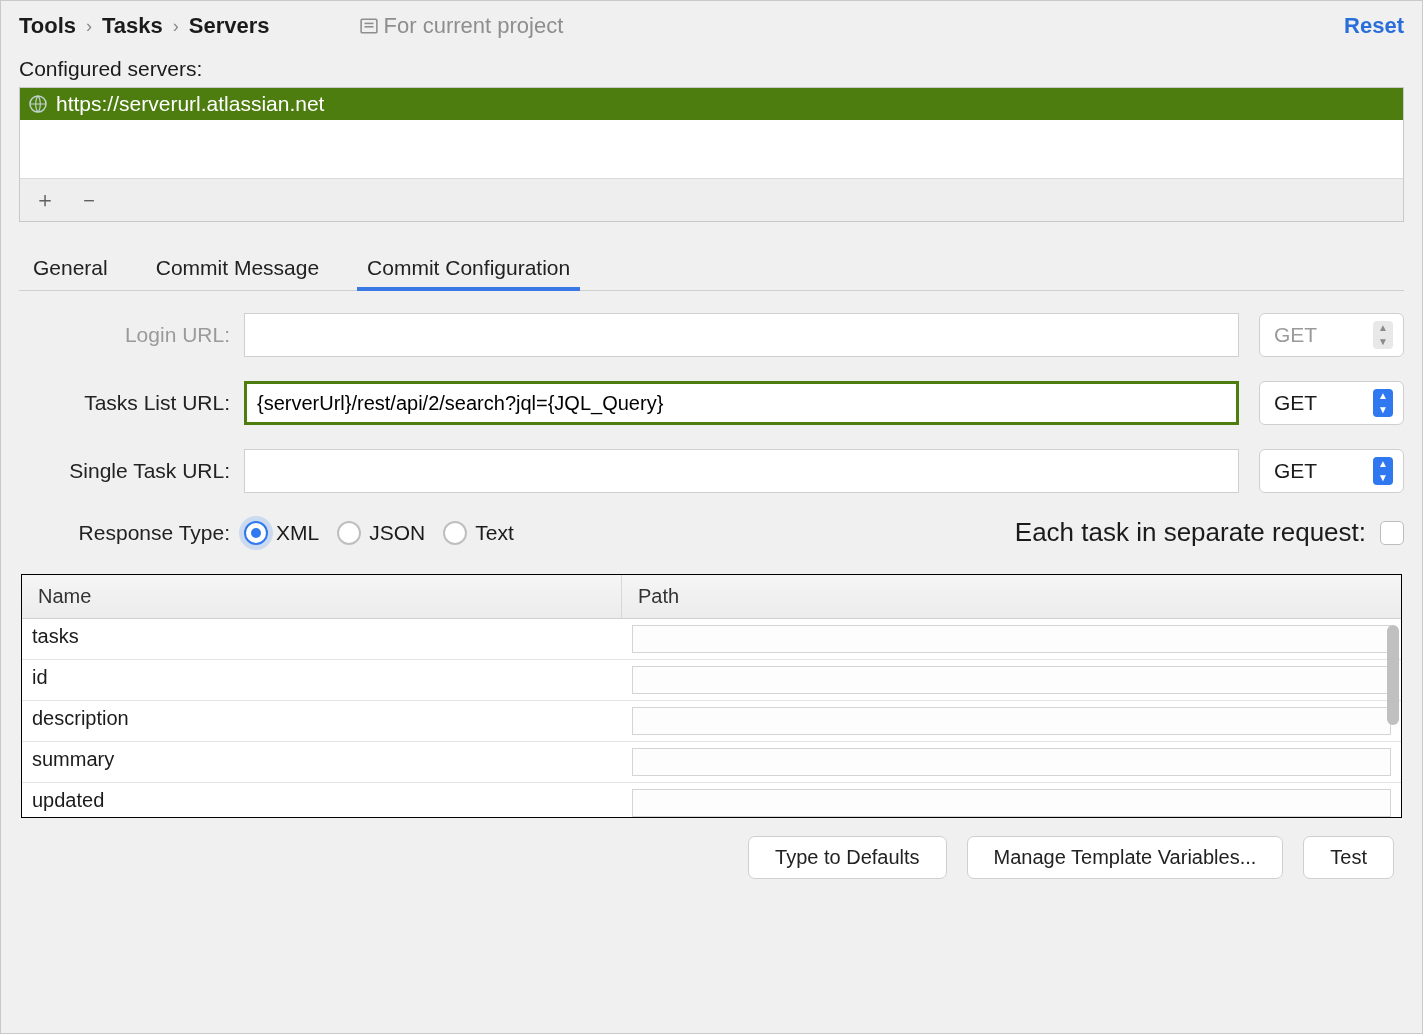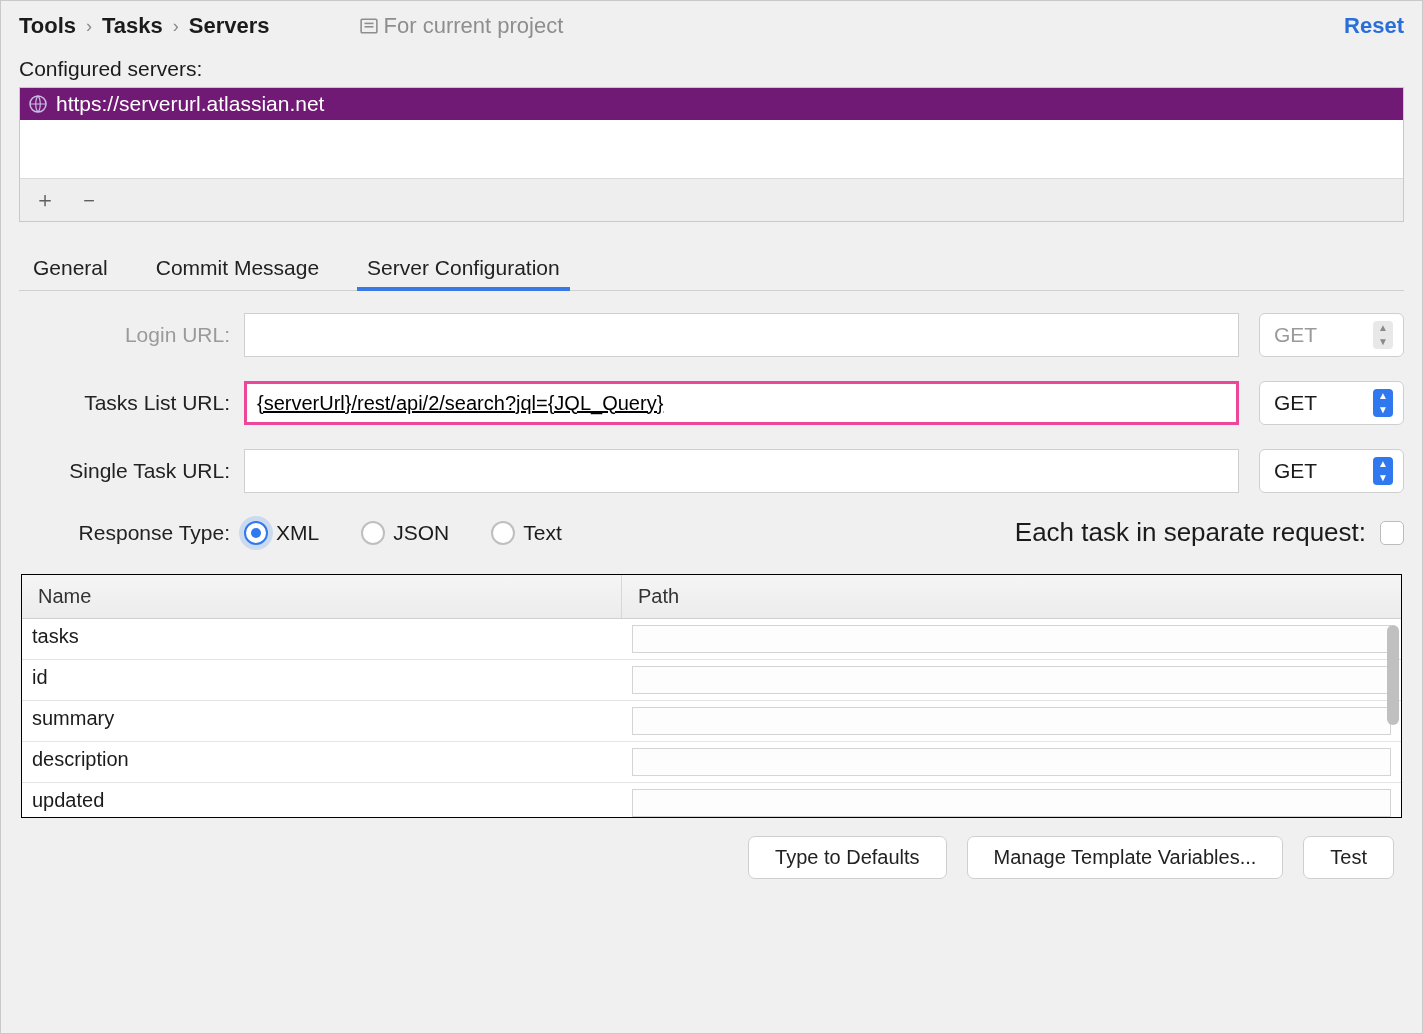--- a/index.html
+++ b/index.html
@@ -21,21 +21,21 @@
   .chev { color: #888; font-weight: 400; font-size: 18px; }
   .project-scope { display: flex; align-items: center; gap: 6px; margin-left: 90px; color: #8e8e8e; font-size: 22px; }
   .project-icon { width: 18px; height: 18px; display: inline-flex; }
   .reset-link { margin-left: auto; color: #2a6fd9; font-weight: 600; font-size: 22px; text-align: right; }
 
   .section-label { font-size: 21px; margin-bottom: 6px; }
 
   .server-panel { border: 1px solid #c9c9c9; background: #fff; }
   .server-row {
     display: flex; align-items: center; gap: 8px;
-    background: #701a75; color: #fff; padding: 4px 8px; font-size: 21px;
+    background: #4d7c0f; color: #fff; padding: 4px 8px; font-size: 21px;
   }
   .server-icon-wrap { width: 20px; height: 20px; display: inline-flex; opacity: .8; }
   .server-blank { height: 58px; background: #fff; }
   .server-toolbar {
     border-top: 1px solid #dadada; background: #eee;
     display: flex; align-items: center; gap: 22px; padding: 6px 14px;
   }
   .tb-btn { color: #606060; font-size: 22px; width: 22px; text-align: center; }
 
   .tabs { display: flex; gap: 40px; border-bottom: 1px solid #cfcfcf; margin-top: 26px; padding: 0 10px; }
@@ -46,35 +46,35 @@
   }
 
   .form { padding-top: 22px; }
   .form-row { display: flex; align-items: center; margin-bottom: 24px; }
   .form-label { width: 225px; text-align: right; padding-right: 14px; font-size: 21px; color: #222; }
   .form-label.disabled { color: #9a9a9a; }
   .text-input {
     flex: 1; height: 44px; border: 1px solid #cfcfcf; background: #fff;
     font-size: 20px; padding: 0 10px; font-family: inherit;
   }
-  .text-input.highlight { border: 3px solid #ec4899; outline: none; text-decoration: underline; }
+  .text-input.highlight { border: 3px solid #4d7c0f; outline: none; }
   .method-select {
     width: 145px; height: 44px; margin-left: 20px;
     border: 1px solid #cfcfcf; border-radius: 6px;
     display: flex; align-items: center; padding: 0 10px 0 14px;
     font-size: 21px; font-weight: 500; background: #fff; justify-content: space-between;
   }
   .method-select.disabled { color: #9a9a9a; }
   .stepper { width: 20px; height: 28px; border-radius: 4px; display: flex; flex-direction: column; overflow: hidden; }
   .stepper span { flex: 1; display: flex; align-items: center; justify-content: center; font-size: 10px; line-height: 1; }
   .stepper.live { background: #2f78f0; color: #fff; }
   .stepper.off { background: #e8e8e8; color: #8a8a8a; }
 
   .resp-row { display: flex; align-items: center; margin: 14px 0 26px 0; }
-  .radio-group { display: flex; align-items: center; gap: 42px; }
+  .radio-group { display: flex; align-items: center; gap: 18px; }
   .radio { display: inline-flex; align-items: center; gap: 8px; font-size: 21px; }
   .radio-dot {
     width: 24px; height: 24px; border-radius: 50%; border: 2px solid #bfbfbf; background: #fff;
     display: inline-block; position: relative;
   }
   .radio.checked .radio-dot { border-color: #2f78f0; box-shadow: 0 0 0 5px rgba(47,120,240,0.18); }
   .radio.checked .radio-dot::after {
     content: ""; position: absolute; inset: 5px; border-radius: 50%; background: #2f78f0;
   }
   .sep-request { margin-left: auto; display: flex; align-items: center; gap: 14px; font-size: 26px; }
@@ -138,21 +138,21 @@
     <div class="server-blank"></div>
     <div class="server-toolbar">
       <span class="tb-btn">＋</span>
       <span class="tb-btn">－</span>
     </div>
   </div>
 
   <div class="tabs">
     <div class="tab">General</div>
     <div class="tab">Commit Message</div>
-    <div class="tab active">Server Configuration</div>
+    <div class="tab active">Commit Configuration</div>
   </div>
 
   <div class="form">
     <div class="form-row">
       <div class="form-label disabled">Login URL:</div>
       <input class="text-input" value="" style="">
       <div class="method-select disabled">
         <span>GET</span>
         <span class="stepper off">
             <span>▲</span>
@@ -215,25 +215,25 @@
       <div class="tbody" id="tbody">
           <div class="tr">
             <div class="td name">tasks</div>
             <div class="td path"><input class="cell-input" style=""></div>
           </div>
           <div class="tr">
             <div class="td name">id</div>
             <div class="td path"><input class="cell-input" style=""></div>
           </div>
           <div class="tr">
+            <div class="td name">description</div>
+            <div class="td path"><input class="cell-input" style=""></div>
+          </div>
+          <div class="tr">
             <div class="td name">summary</div>
-            <div class="td path"><input class="cell-input" style=""></div>
-          </div>
-          <div class="tr">
-            <div class="td name">description</div>
             <div class="td path"><input class="cell-input" style=""></div>
           </div>
           <div class="tr">
             <div class="td name">updated</div>
             <div class="td path"><input class="cell-input" style=""></div>
           </div>
         </div>
       <div class="vscroll"></div>
     </div>
 

